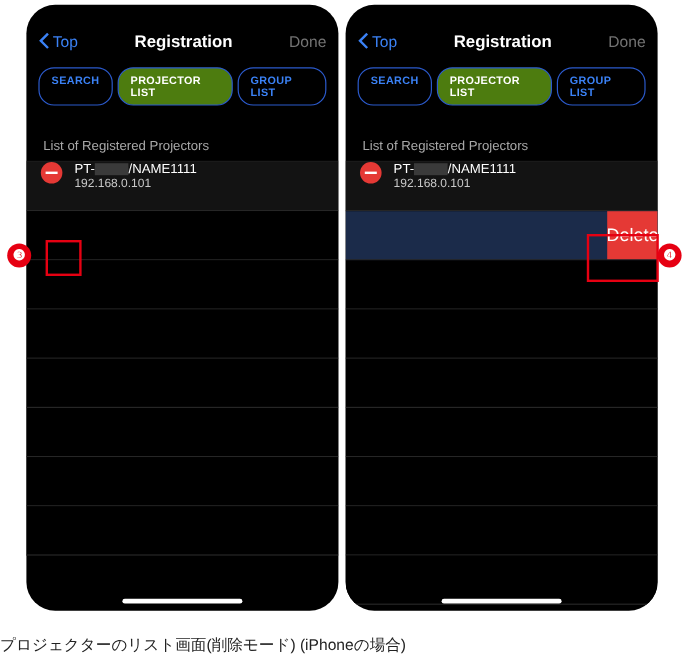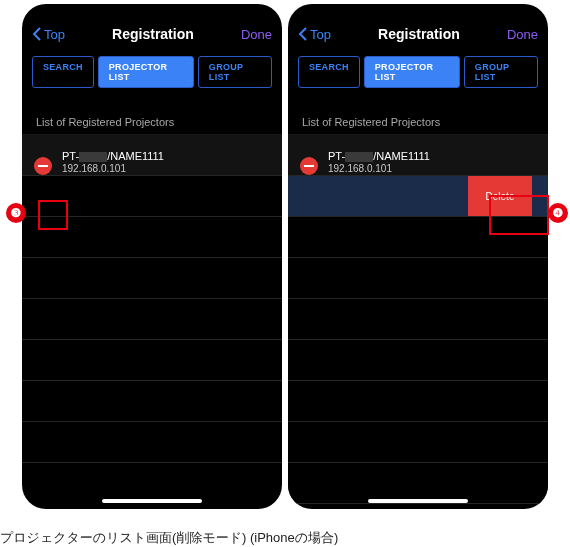--- a/index.html
+++ b/index.html
@@ -1,36 +1,36 @@
 <!DOCTYPE html>
 <html><head>
 <meta charset="utf-8">
 <style>
   body{margin:0;background:#fff;font-family:-apple-system,Helvetica,Arial,sans-serif;width:570px}
   .wrap{display:flex;gap:6px;padding:4px 6px 12px 6px;justify-content:center}
   .phone{width:260px;height:505px;background:#000;border-radius:24px;position:relative;overflow:hidden;color:#fff;font-size:12px}
   .nav{display:flex;justify-content:space-between;align-items:center;padding:22px 10px 8px 10px}
   .back{color:#3b82f6;display:flex;align-items:center;gap:2px;font-size:13px}
   .title{color:#fff;font-weight:700;font-size:14px}
-  .done{color:#8b5cf6;font-size:13px}
+  .done{color:#737373;font-size:13px}
   .segs{display:flex;gap:4px;justify-content:center;padding:6px 10px}
-  .seg{border:1px solid #2b5acc;color:#3b82f6;font-size:9px;font-weight:600;padding:5px 10px;border-radius:3px;letter-spacing:.3px}
-  .seg.active{background:#3b82f6;color:#fff}
+  .seg{border:1px solid #2b5acc;color:#3b82f6;font-size:9px;font-weight:600;padding:5px 10px;border-radius:13px;letter-spacing:.3px}
+  .seg.active{background:#4d7c0f;color:#fff}
   .hdr{color:#a8a8a8;font-size:11px;padding:22px 14px 6px}
   .rows{border-top:1px solid #1a1a1a}
-  .row{display:flex;align-items:flex-end;border-bottom:1px solid #262626;height:40px;padding:0 12px;background:#131313;position:relative}
+  .row{display:flex;align-items:flex-start;border-bottom:1px solid #262626;height:40px;padding:0 12px;background:#131313;position:relative}
   .row.sel{background:#1b2b4a}
   .row.empty{background:#000}
   .minus{width:18px;height:18px;border-radius:9px;background:#e53935;display:flex;align-items:center;justify-content:center;margin-right:10px;flex:0 0 18px}
   .minus span{width:10px;height:2px;background:#fff;display:block}
   .info{display:flex;flex-direction:column;line-height:1.2}
   .name{color:#fff;font-size:11px}
   .ip{color:#c9c9c9;font-size:10px}
   .blank{display:inline-block;background:#3a3a3a;width:28px;height:10px;vertical-align:middle}
-  .delbtn{position:absolute;right:16px;top:0;bottom:0;width:64px;background:#e53935;color:#fff;display:flex;align-items:center;justify-content:center;font-size:10px}
+  .delbtn{position:absolute;right:0;top:0;bottom:0;width:42px;background:#e53935;color:#fff;display:flex;align-items:center;justify-content:center;font-size:15px}
   .homebar{position:absolute;bottom:6px;left:50%;transform:translateX(-50%);width:100px;height:4px;background:#fff;border-radius:2px}
   .callout{position:absolute;width:20px;height:20px;border-radius:10px;background:#e60012;color:#fff;font-size:12px;font-weight:700;display:flex;align-items:center;justify-content:center}
   .hlbox{position:absolute;border:2px solid #e60012}
   .caption{text-align:left;font-size:13px;color:#222;padding:8px 0 10px}
   .stage{position:relative;width:570px}
 </style>
 </head>
 <body>
 
 <div class="stage">

